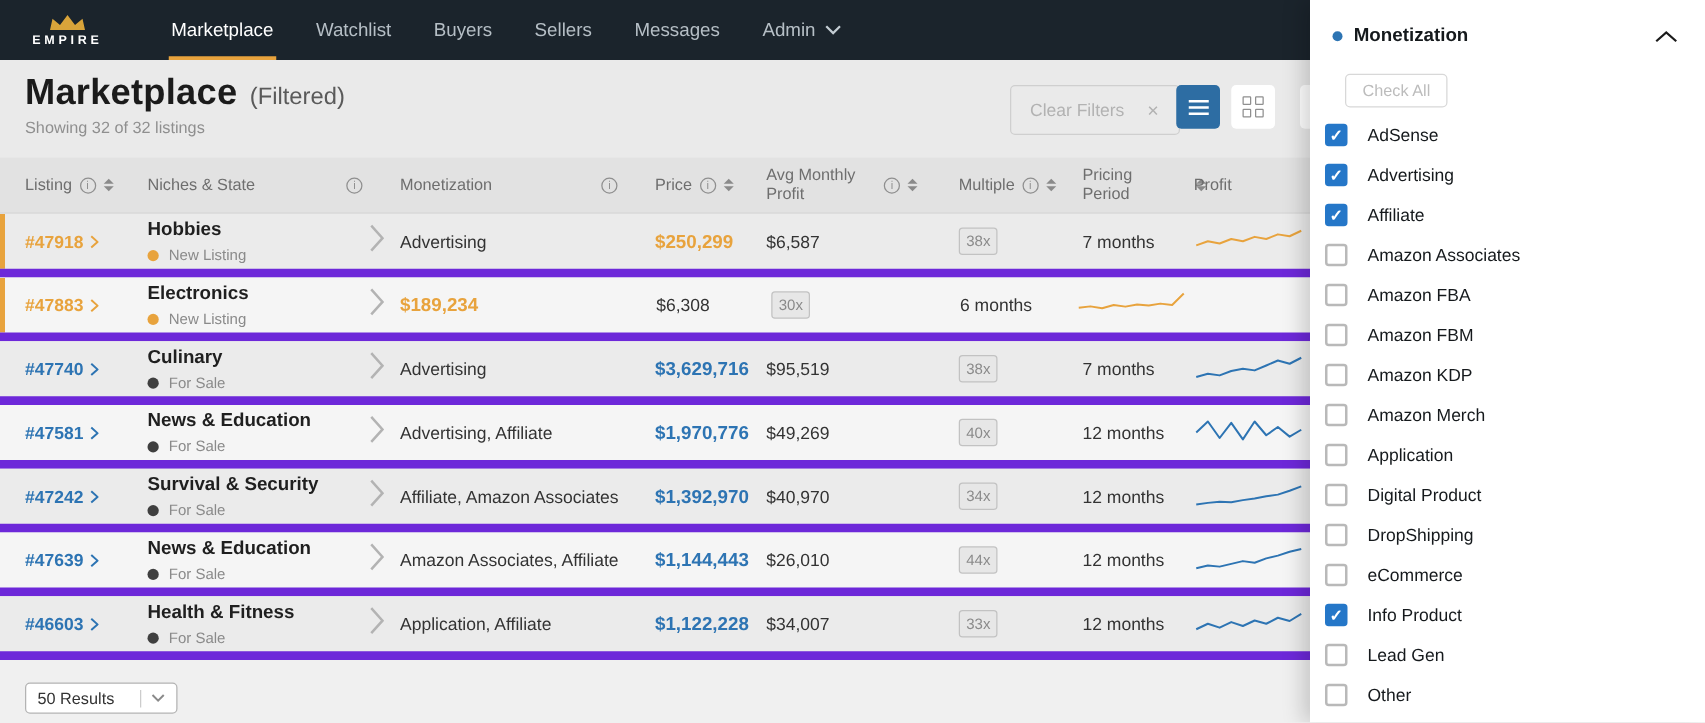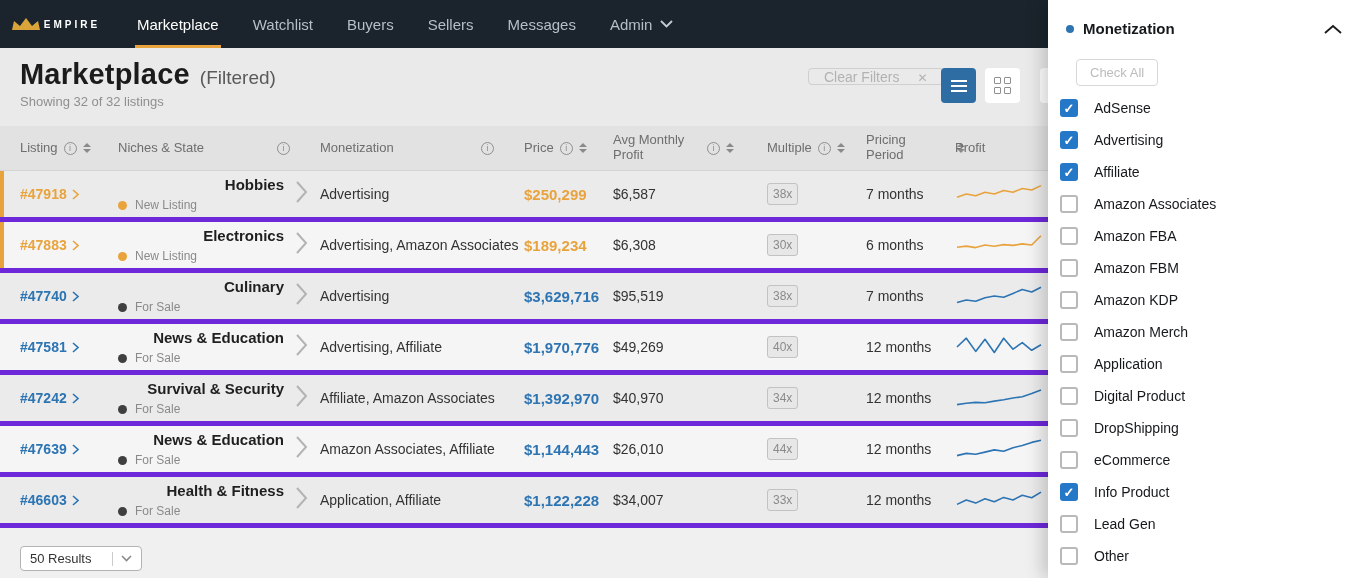--- a/index.html
+++ b/index.html
@@ -3,37 +3,37 @@
 <meta charset="utf-8">
 <style>
   * { margin:0; padding:0; box-sizing:border-box; }
   html,body { width:1364px; height:578px; overflow:hidden;
     font-family:"Liberation Sans", sans-serif; background:#f0f0f0; }
   .app { position:relative; width:1364px; height:578px; overflow:hidden; }
 
   
   .topnav { position:absolute; top:0; left:0; right:0; height:48px; background:#1b242c;
     display:flex; align-items:stretch; z-index:5; }
-  .logo { width:108px; display:flex; flex-direction:row; align-items:center; justify-content:center; cursor:pointer; }
+  .logo { width:108px; display:flex; flex-direction:column; align-items:center; justify-content:center; cursor:pointer; }
   .brand { color:#fff; font-size:10px; font-weight:bold; letter-spacing:3px; margin-top:1px; }
   .nav-items { display:flex; align-items:stretch; margin-left:12px; }
   .nav-item { display:flex; align-items:center; padding:0 17px; color:#b6bfc6; font-size:15px;
     position:relative; cursor:pointer; white-space:nowrap; }
   .nav-item.active { color:#fff; }
   .nav-item.active::after { content:""; position:absolute; left:15px; right:15px; bottom:0;
     height:3px; background:#e8a33d; }
   .nav-item svg { margin-left:8px; }
 
   
   .header { position:absolute; top:48px; left:0; right:0; height:78px; background:#eaeaea; }
   .title-row { position:absolute; left:20px; top:10px; display:flex; align-items:baseline; gap:10px; }
   .title-row h1 { font-size:29px; color:#1b1b1b; letter-spacing:0.2px; }
   .filtered { font-size:19px; color:#5a5a5a; }
   .showing { position:absolute; left:20px; top:46px; font-size:13px; color:#8f8f8f; }
-  .clear-filters { position:absolute; left:808px; top:20px; height:17px; padding:0 15px;
+  .clear-filters { position:absolute; left:808px; top:20px; height:40px; padding:0 15px;
     border:1px solid #cfcfcf; border-radius:4px; background:transparent; color:#b2b2b2;
     font-size:14px; display:flex; align-items:center; gap:18px; cursor:pointer;
     font-family:"Liberation Sans", sans-serif; }
   .close-icon::after { content:"\2715"; font-size:12px; color:#b2b2b2; }
   .icon-btn { position:absolute; top:20px; width:35px; height:35px; border-radius:4px;
     display:flex; align-items:center; justify-content:center; cursor:pointer; border:none; }
   .view-list { left:941px; background:#2d6da3; }
   .bars { width:16px; height:2px; background:#fff; box-shadow:0 5px 0 #fff, 0 -5px 0 #fff; }
   .view-grid { left:985px; background:#fff; }
   .grid-icon { display:grid; grid-template-columns:7px 7px; grid-auto-rows:7px; gap:3px; }
@@ -51,21 +51,21 @@
   .info { width:13px; height:13px; border:1px solid #8f8f8f; border-radius:50%; font-size:9px;
     color:#8f8f8f; display:inline-flex; align-items:center; justify-content:center;
     margin-left:6px; font-style:normal; flex:0 0 auto; cursor:pointer; }
   .info::after { content:"i"; }
   .sort { display:inline-flex; flex-direction:column; gap:2px; margin-left:6px; cursor:pointer; }
   .sort i { width:0; height:0; border-left:4px solid transparent; border-right:4px solid transparent; }
   .sort .up { border-bottom:4px solid #8a8a8a; }
   .sort .down { border-top:4px solid #8a8a8a; }
 
   .tbody { position:absolute; top:171px; left:0; width:1100px; }
-  .row { height:51px; align-items:center; border-bottom:5px solid #6d28d9; cursor:pointer;text-align:right; }
+  .row { height:51px; align-items:center; border-bottom:7px solid #6d28d9; cursor:pointer; }
   .row.odd { background:#ebebeb; }
   .row.even { background:#f5f5f5; }
   .row.new { box-shadow:inset 4px 0 0 0 var(--orange); }
   .cell { display:flex; align-items:center; }
   .c0 { padding-left:20px; } .c1 { padding-left:18px; } .c2 { padding-left:2px; }
   .c3 { padding-left:2px; } .c4 { padding-left:3px; } .c5 { padding-left:7px; }
   .c6 { padding-left:8px;gap:45px; } .c7 { padding-left:3px; }
   .cell-listing { font-size:14px; font-weight:bold; gap:5px; }
   .cell-niche { position:relative; display:block; padding-right:34px; }
   .niche-name { font-size:15px; font-weight:bold; color:#1f1f1f; }
@@ -270,21 +270,20 @@
         <div class="cell-niche c1">
           <div class="niche-name">Electronics</div>
           <div class="niche-state">
             <span class="state-dot" style="background:#e8a33d"></span>
             <span>New Listing</span>
           </div>
           <span class="row-chevron"><svg width="13" height="24" viewBox="0 0 13 24">
               <path d="M2 2l9 10-9 10" fill="none" stroke="#b3b3b3" stroke-width="2"></path>
             </svg></span>
         </div>
-        <div class="cell cell-monetization c2">Advertising, Amazon Associates</div>
         <div class="cell cell-price c3" style="color:#e8a33d">$189,234</div>
         <div class="cell cell-avg c4">$6,308</div>
         <div class="cell c5">
           <span class="badge">30x</span>
         </div>
         <div class="cell cell-period c6">6 months</div>
         <div class="cell c7">
           <svg width="88" height="30" viewBox="0 0 88 30">
             <polyline points="2.0,17.2 11.3,16.1 20.7,17.6 30.0,15.0 39.3,16.3 48.7,14.6 58.0,15.4 67.3,13.9 76.7,15.0 86.0,5.8" fill="none" stroke="#e8a33d" stroke-width="1.6" stroke-linejoin="round"></polyline>
           </svg>

